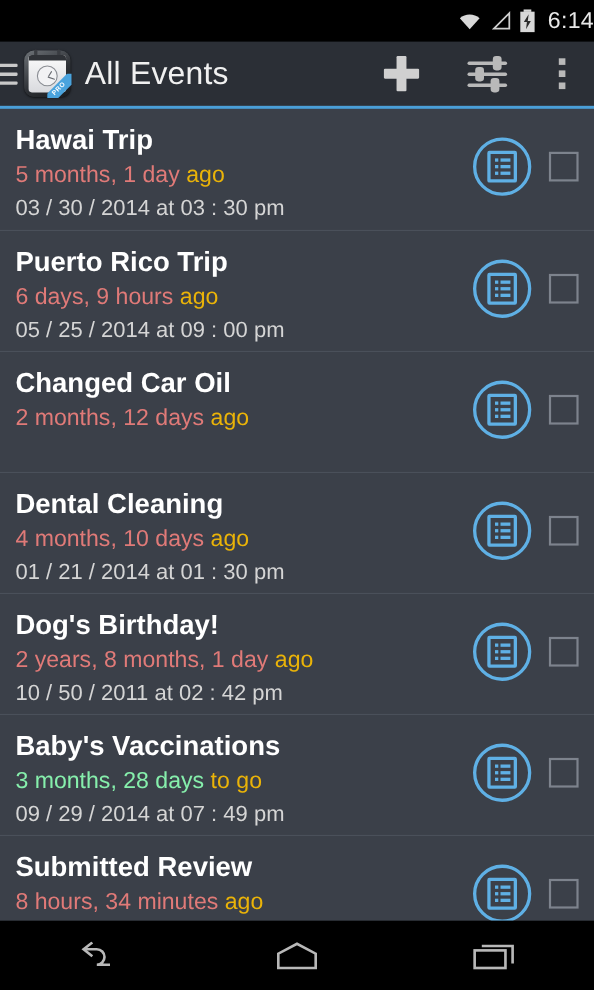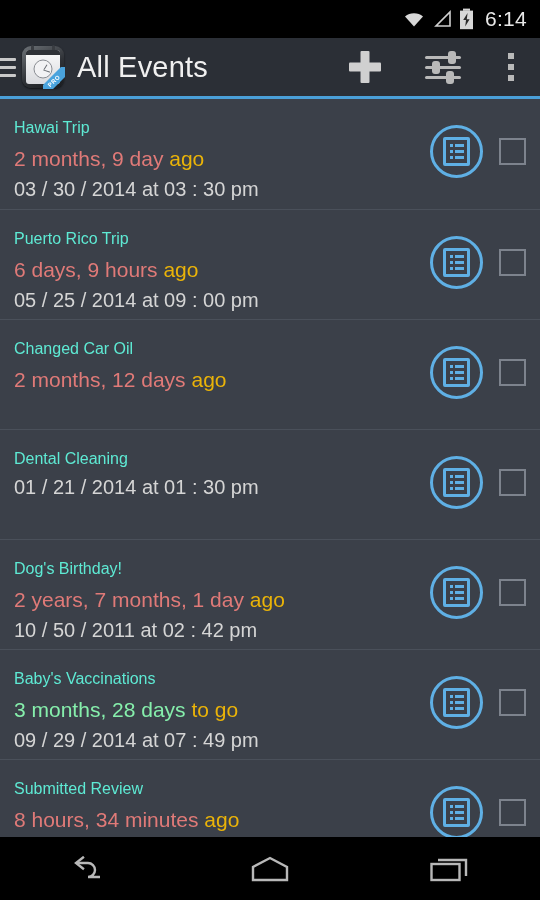--- a/index.html
+++ b/index.html
@@ -8,21 +8,21 @@
     background:#000;
     font-family:"Liberation Sans", sans-serif;
     overflow:hidden;
   }
   #screen { position:relative; width:540px; height:900px; background:#3b4049; }
 
   
   .status-bar {
     height:38px; background:#000; display:flex;
     align-items:center; justify-content:flex-end;
-    padding-right:13px; gap:7px;
+    gap:7px;
   }
   .status-bar .si { display:flex; align-items:center; }
   .status-time { color:#e8e8e8; font-size:21px; letter-spacing:.3px; margin-left:4px; }
 
   
   .action-bar {
     height:58px; background:#2b2f36;
     display:flex; align-items:center; position:relative;
   }
   .hamburger {
@@ -90,21 +90,21 @@
   .sliders .kn.b { left:7px;  top:9px; }
   .sliders .kn.c { left:21px; top:19px; }
   .dots { display:flex; flex-direction:column; gap:5px; }
   .dots i { width:6px; height:6px; background:#b9b9b9; display:block; }
   .accent-line { height:3px; background:#4a9fd8; }
 
   
   .list { position:absolute; top:99px; bottom:63px; left:0; right:0; overflow:hidden; background:#3b4049; }
   .row { height:110px; padding:14px 0 0 14px; position:relative; }
   .row + .row { border-top:1px solid #4a505a; }
-  .row-title { font-size:16px; font-weight:normal; color:#5eead4; line-height:29px; white-space:nowrap; }
+  .row-title { font-size:25px; font-weight:bold; color:#ffffff; line-height:29px; white-space:nowrap; }
   .row-dur { font-size:21px; line-height:33px; white-space:nowrap; }
   .row-dur .v { color:#e07a78; }
   .row-dur.future .v { color:#86efac; }
   .row-dur .sfx { color:#eab308; }
   .row-date { font-size:20px; color:#d5d5d5; line-height:28px; white-space:nowrap; }
   .row-right { position:absolute; right:14px; top:26px; display:flex; align-items:center; gap:16px; }
   .list-circle {
     width:53px; height:53px; border-radius:50%; border:3px solid #5fb0e5;
     display:flex; align-items:center; justify-content:center;
   }
@@ -187,21 +187,21 @@
             <i></i>
         </span>
       </div>
     </div>
   </div>
   <div class="accent-line"></div>
 
   <div class="list" id="event-list">
       <div class="row">
         <div class="row-title">Hawai Trip</div>
-        <div class="row-dur"><span class="v">2 months, 9 day</span> <span class="sfx">ago</span></div>
+        <div class="row-dur"><span class="v">5 months, 1 day</span> <span class="sfx">ago</span></div>
         <div class="row-date">03 / 30 / 2014 at 03 : 30 pm</div>
         <div class="row-right">
           <div class="list-circle">
             <div class="doc">
               <div class="r">
                 <b></b>
                 <s></s>
               </div>
               <div class="r">
                 <b></b>
@@ -258,20 +258,21 @@
                 <b></b>
                 <s></s>
               </div>
             </div>
           </div>
           <div class="checkbox"></div>
         </div>
       </div>
       <div class="row">
         <div class="row-title">Dental Cleaning</div>
+        <div class="row-dur"><span class="v">4 months, 10 days</span> <span class="sfx">ago</span></div>
         <div class="row-date">01 / 21 / 2014 at 01 : 30 pm</div>
         <div class="row-right">
           <div class="list-circle">
             <div class="doc">
               <div class="r">
                 <b></b>
                 <s></s>
               </div>
               <div class="r">
                 <b></b>
@@ -281,21 +282,21 @@
                 <b></b>
                 <s></s>
               </div>
             </div>
           </div>
           <div class="checkbox"></div>
         </div>
       </div>
       <div class="row">
         <div class="row-title">Dog's Birthday!</div>
-        <div class="row-dur"><span class="v">2 years, 7 months, 1 day</span> <span class="sfx">ago</span></div>
+        <div class="row-dur"><span class="v">2 years, 8 months, 1 day</span> <span class="sfx">ago</span></div>
         <div class="row-date">10 / 50 / 2011 at 02 : 42 pm</div>
         <div class="row-right">
           <div class="list-circle">
             <div class="doc">
               <div class="r">
                 <b></b>
                 <s></s>
               </div>
               <div class="r">
                 <b></b>

